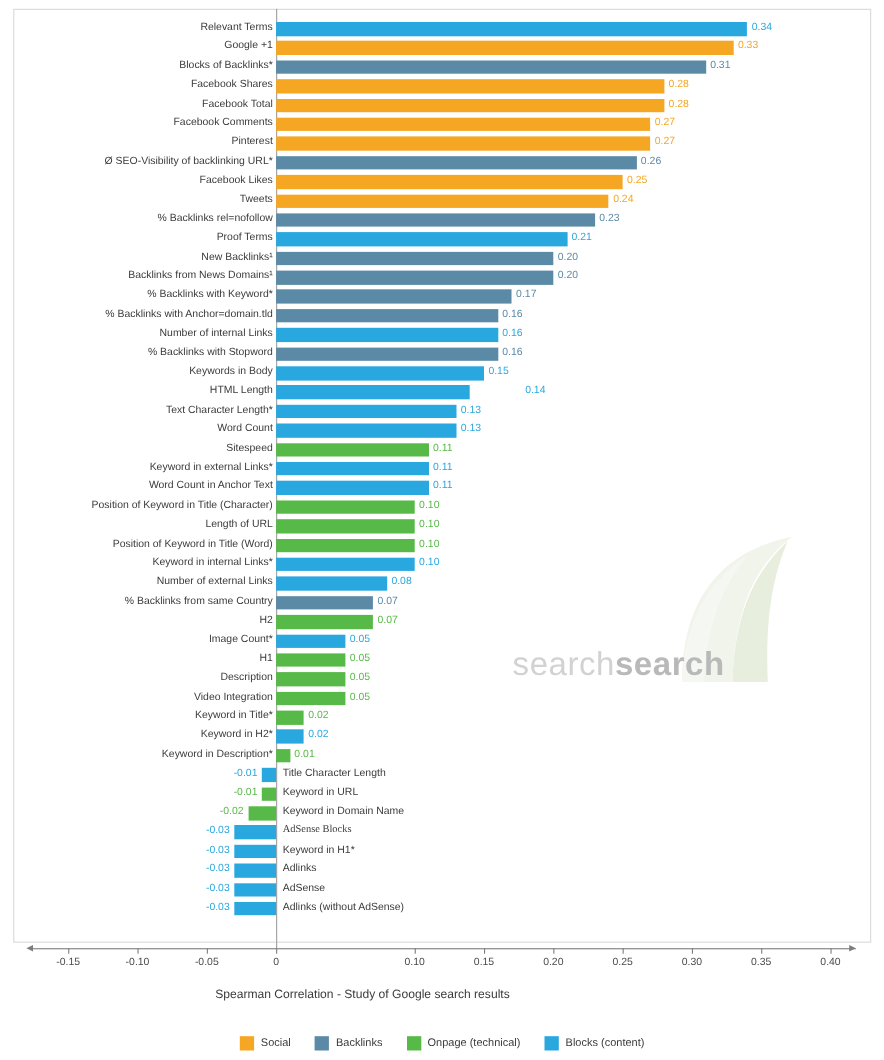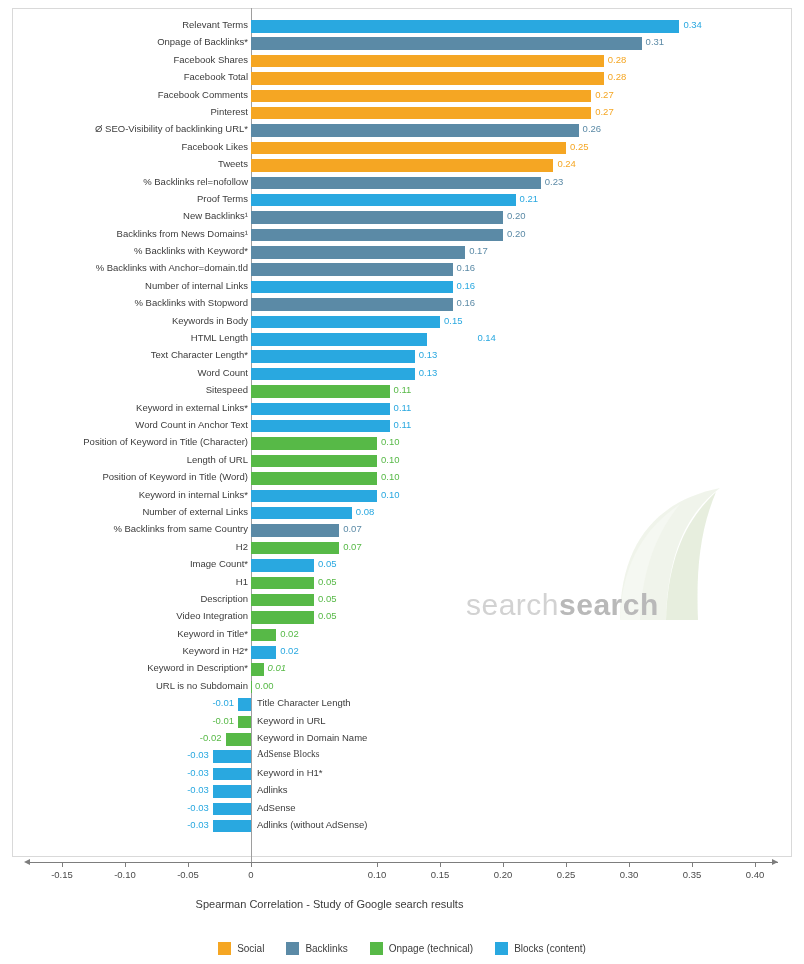--- a/index.html
+++ b/index.html
@@ -180,21 +180,26 @@
 
   <div class="vline-zero"></div>
 
   <div class="rows" id="rows">
       <div class="row">
         <div class="row-label">Relevant Terms</div>
         <div class="bar" style="background: rgb(41, 168, 224); left: 251px; width: 428.4px;"></div>
         <div class="val" style="color: rgb(41, 168, 224); left: 683.4px;">0.34</div>
       </div>
       <div class="row">
-        <div class="row-label">Onpage of Backlinks*</div>
+        <div class="row-label">Google +1</div>
+        <div class="bar" style="background: rgb(245, 166, 35); left: 251px; width: 415.8px;"></div>
+        <div class="val" style="color: rgb(245, 166, 35); left: 670.8px;">0.33</div>
+      </div>
+      <div class="row">
+        <div class="row-label">Blocks of Backlinks*</div>
         <div class="bar" style="background: rgb(91, 138, 166); left: 251px; width: 390.6px;"></div>
         <div class="val" style="color: rgb(91, 138, 166); left: 645.6px;">0.31</div>
       </div>
       <div class="row">
         <div class="row-label">Facebook Shares</div>
         <div class="bar" style="background: rgb(245, 166, 35); left: 251px; width: 352.8px;"></div>
         <div class="val" style="color: rgb(245, 166, 35); left: 607.8px;">0.28</div>
       </div>
       <div class="row">
         <div class="row-label">Facebook Total</div>
@@ -362,26 +367,21 @@
         <div class="val" style="color: rgb(87, 185, 71); left: 280.2px;">0.02</div>
       </div>
       <div class="row">
         <div class="row-label">Keyword in H2*</div>
         <div class="bar" style="background: rgb(41, 168, 224); left: 251px; width: 25.2px;"></div>
         <div class="val" style="color: rgb(41, 168, 224); left: 280.2px;">0.02</div>
       </div>
       <div class="row">
         <div class="row-label">Keyword in Description*</div>
         <div class="bar" style="background: rgb(87, 185, 71); left: 251px; width: 12.6px;"></div>
-        <div class="val" style="color: rgb(87, 185, 71); left: 267.6px; font-style: italic;">0.01</div>
-      </div>
-      <div class="row">
-        <div class="row-label">URL is no Subdomain</div>
-        <div class="bar" style="background: rgb(87, 185, 71); left: 251px; width: 0.5px;"></div>
-        <div class="val" style="color: rgb(87, 185, 71); left: 255px;">0.00</div>
+        <div class="val" style="color: rgb(87, 185, 71); left: 267.6px;">0.01</div>
       </div>
       <div class="row">
         <div class="row-label inside" style="left: 257px;">Title Character Length</div>
         <div class="bar" style="background: rgb(41, 168, 224); left: 238.4px; width: 12.6px;"></div>
         <div class="val" style="color: rgb(41, 168, 224); left: 212.4px;">-0.01</div>
       </div>
       <div class="row">
         <div class="row-label inside" style="left: 257px;">Keyword in URL</div>
         <div class="bar" style="background: rgb(87, 185, 71); left: 238.4px; width: 12.6px;"></div>
         <div class="val" style="color: rgb(87, 185, 71); left: 212.4px;">-0.01</div>

